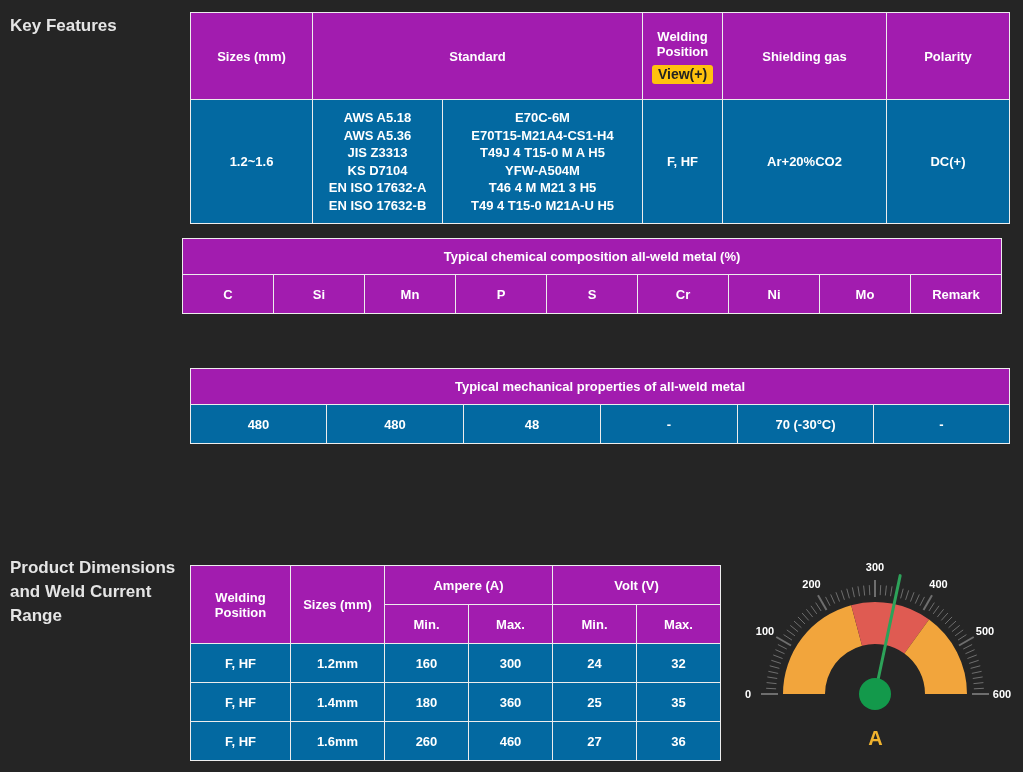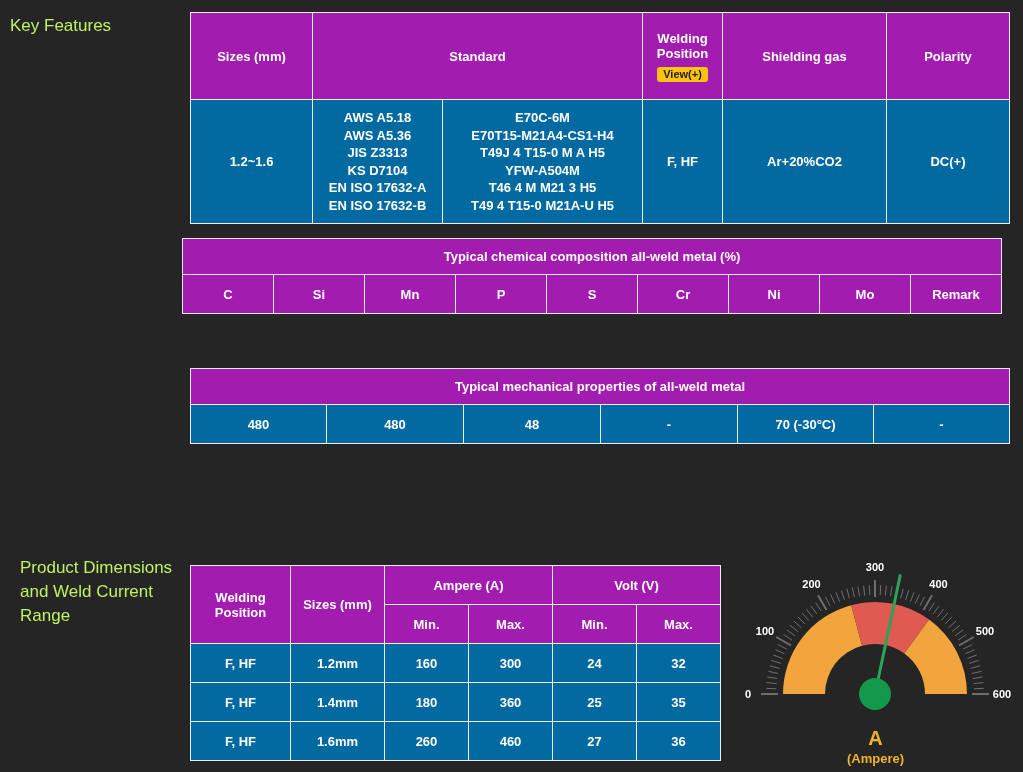--- a/index.html
+++ b/index.html
@@ -5,40 +5,40 @@
   * { box-sizing: border-box; }
   html, body { margin: 0; padding: 0; }
   body {
     width: 1023px; height: 772px;
     background: #252525;
     font-family: "Liberation Sans", sans-serif;
     color: #fff;
   }
   .page { position: relative; width: 1023px; height: 772px; overflow: hidden; }
 
-  .heading { position: absolute; font-size: 17px; font-weight: normal; line-height: 24px; color: #bef264; }
+  .heading { position: absolute; font-size: 17px; font-weight: bold; line-height: 24px; color: #e5e5e5; }
 
   .tbl { position: absolute; border-collapse: collapse; table-layout: fixed; }
   .tbl th, .tbl td {
     border: 1px solid #ededed;
     text-align: center; vertical-align: middle;
     font-size: 13px; font-weight: bold; color: #fff;
     padding: 2px; overflow: hidden;
   }
   .tbl th { background: #a21caf; }
   .tbl td { background: #0369a1; }
 
   .spec tr.spec-head th { height: 87px; }
   .spec tr.spec-body td { height: 124px; }
   .std-list { text-align: left; padding: 10px 6px 10px 10px; font-size: 12px; line-height: 17.5px; }
 
   .badge {
     display: inline-block; margin-top: 6px;
     background: #ffc20e; color: #222;
-    font-size: 11px; font-weight: bold;
+    font-size: 14px; font-weight: bold;
     padding: 1px 6px 2px; border-radius: 3px; cursor: pointer;
   }
 
   .title-row th { height: 36px; }
   .chem tr.cols th, .chem tr.vals td { height: 39px; }
   .mech tr.cols th, .mech tr.vals td { height: 39px; }
   .cur tr { height: 39px; }
   .amp { color: #e3a940; }
 
   .gauge-wrap { position: absolute; text-align: center; }
@@ -144,21 +144,21 @@
         <td>480</td>
         <td>480</td>
         <td>48</td>
         <td>-</td>
         <td>70 (-30°C)</td>
         <td>-</td>
       </tr>
     </tbody>
   </table>
 
-  <div class="heading" style="left:20px; top:556px; width:175px;">Product Dimensions and Weld Current Range</div>
+  <div class="heading" style="left:10px; top:556px; width:175px;">Product Dimensions and Weld Current Range</div>
 
   <table class="tbl cur" style="left:190px; top:565px; width:530px;">
     <colgroup>
       <col style="width:100px">
         <col style="width:94px">
         <col style="width:84px">
       <col style="width:84px">
         <col style="width:84px">
         <col style="width:84px">
     </colgroup>
@@ -272,16 +272,15 @@
         <text x="32.01477371937628" y="82.5" fill="#ffffff" text-anchor="middle" font-size="11" font-weight="bold">100</text>
         <text x="78.49999999999997" y="36.01477371937631" fill="#ffffff" text-anchor="middle" font-size="11" font-weight="bold">200</text>
         <text x="142" y="19" fill="#ffffff" text-anchor="middle" font-size="11" font-weight="bold">300</text>
         <text x="205.5" y="36.01477371937628" fill="#ffffff" text-anchor="middle" font-size="11" font-weight="bold">400</text>
         <text x="251.98522628062372" y="82.50000000000003" fill="#ffffff" text-anchor="middle" font-size="11" font-weight="bold">500</text>
         <text x="269" y="146" fill="#ffffff" text-anchor="middle" font-size="11" font-weight="bold">600</text>
         <line x1="142" y1="142" x2="167.15731458894888" y2="23.64414031120951" stroke="#2da259" stroke-width="3" stroke-linecap="round"></line>
         <circle cx="142" cy="142" r="16" fill="#13994b"></circle>
       </svg>
     <div class="gauge-unit">A</div>
-    <div class="gauge-caption">(Ampere)</div>
   </div>
 
 </div>
 
 </body></html>

